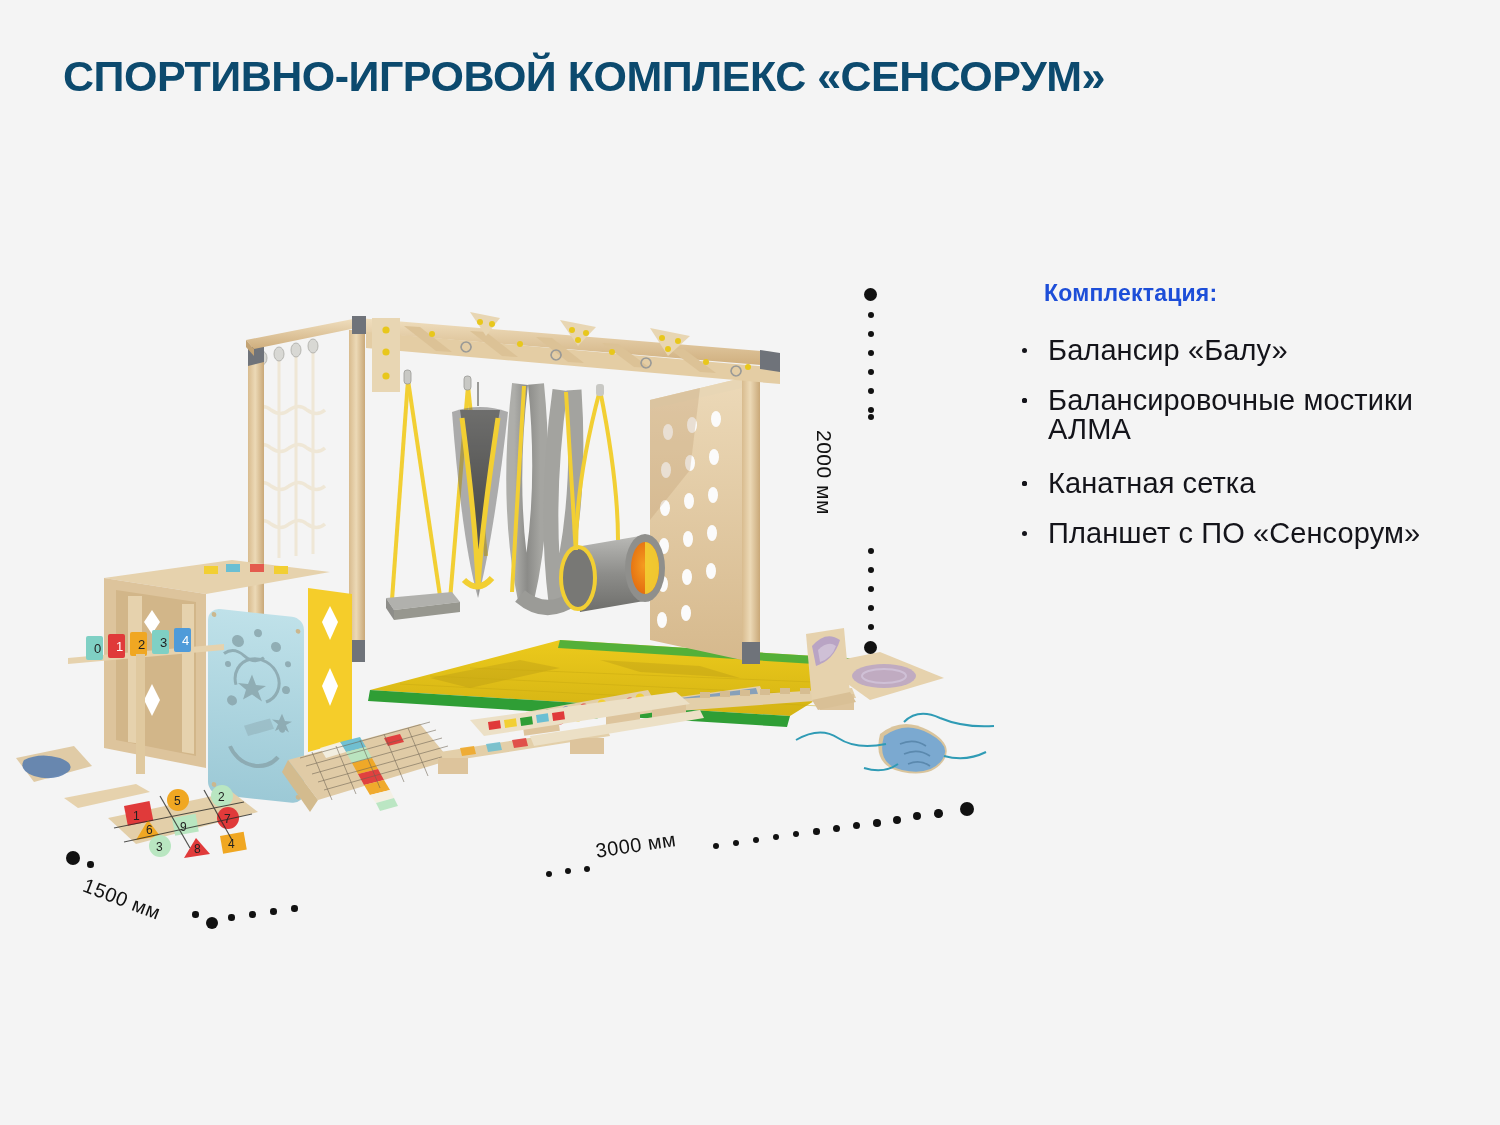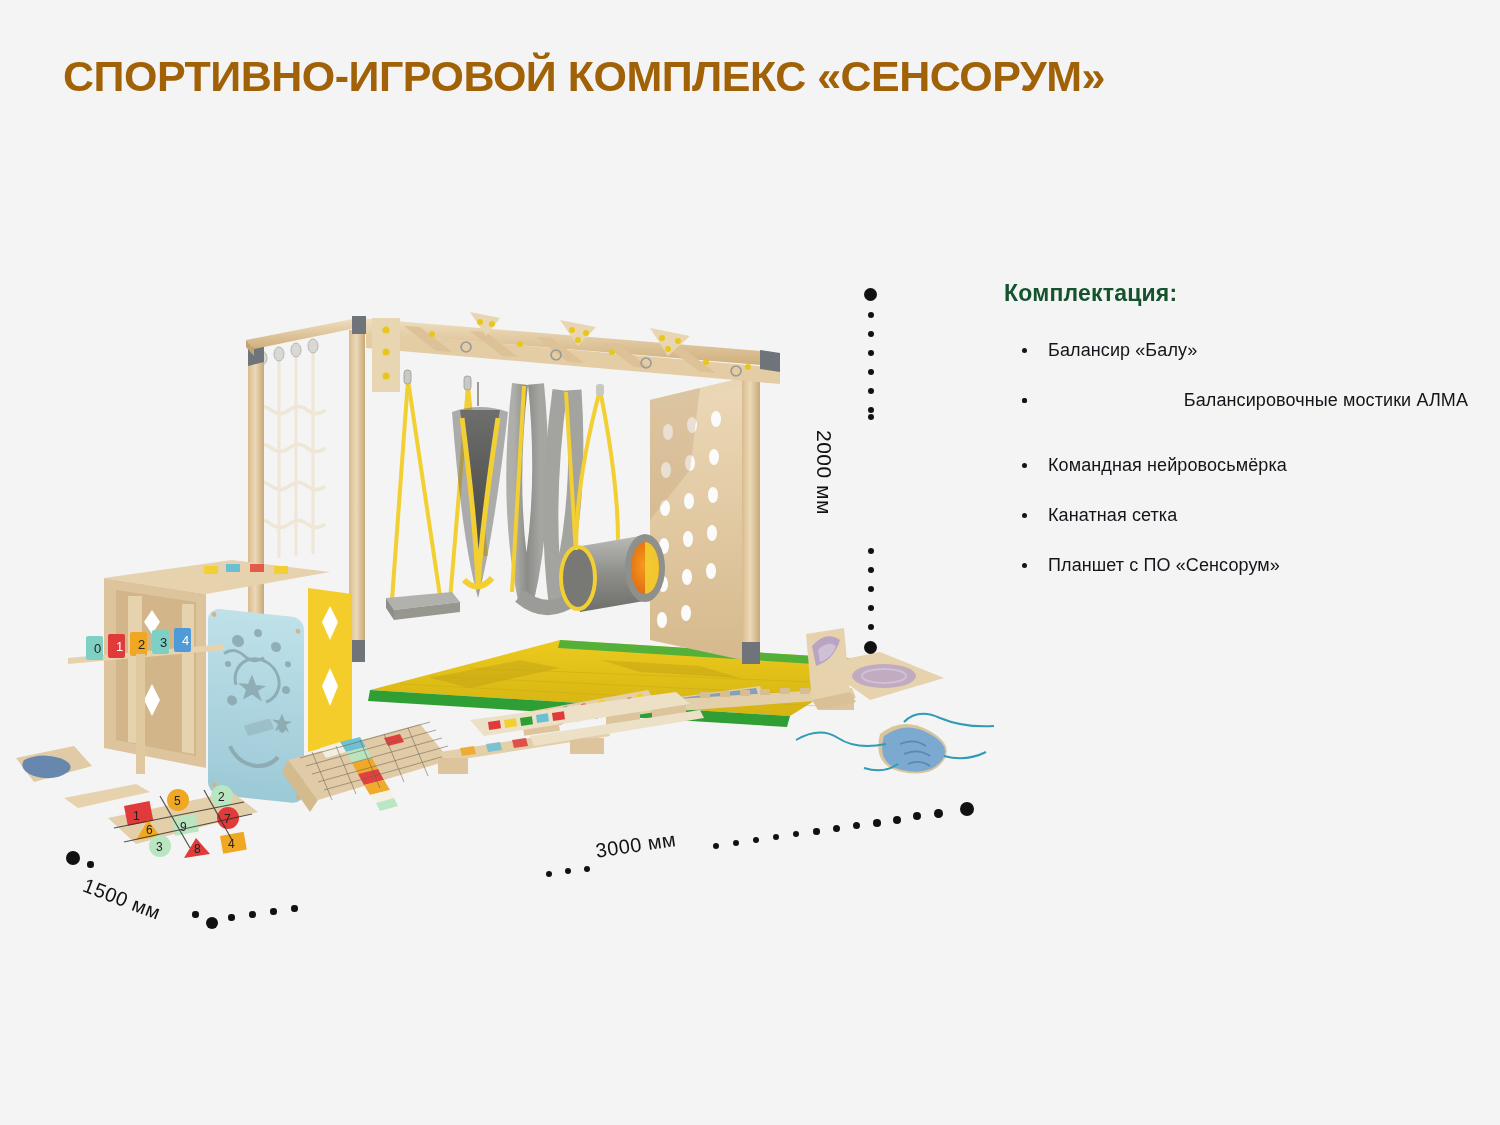--- a/index.html
+++ b/index.html
@@ -21,54 +21,54 @@
   }
 
   
   .title {
     position: absolute;
     left: 63px;
     top: 52px;
     font-size: 43px;
     font-weight: bold;
     letter-spacing: -0.5px;
-    color: #a16207;
+    color: #0c4a6e;
     white-space: nowrap;
     font-family: "Liberation Sans", sans-serif;
   }
 
   
   .kit-heading {
     position: absolute;
-    left: 1004px;
+    left: 1044px;
     top: 280px;
     font-size: 23px;
     font-weight: bold;
-    color: #14532d;
+    color: #1d4ed8;
     letter-spacing: .2px;
   }
   .kit-list {
     position: absolute;
     left: 1018px;
     top: 336px;
     width: 450px;
     list-style: none;
     margin: 0;
     padding: 0;
   }
   .kit-item {
     position: relative;
     padding-left: 30px;
-    font-size: 18px;
+    font-size: 29px;
     line-height: 29px;
     color: #14141a;
     margin-bottom: 21px;
     letter-spacing: .1px;
   }
-  .kit-item.gap-after { margin-bottom: 36px; text-align: right; }
+  .kit-item.gap-after { margin-bottom: 25px; }
   .kit-bullet {
     position: absolute;
     left: 4px;
     top: 12px;
     width: 5px;
     height: 5px;
     border-radius: 50%;
     background: #14141a;
   }
 
@@ -631,21 +631,20 @@
     </li>
     <li class="kit-item">
       <span class="kit-bullet"></span>
     </li>
     <li class="kit-item gap-after">
       <span class="kit-bullet"></span>
       <span>Балансировочные мостики АЛМА</span>
     </li>
     <li class="kit-item">
       <span class="kit-bullet"></span>
-      <span>Командная нейровосьмёрка</span>
     </li>
     <li class="kit-item">
       <span class="kit-bullet"></span>
       <span>Канатная сетка</span>
     </li>
     <li class="kit-item">
       <span class="kit-bullet"></span>
       <span>Планшет с ПО «Сенсорум»</span>
     </li>
   </ul>

